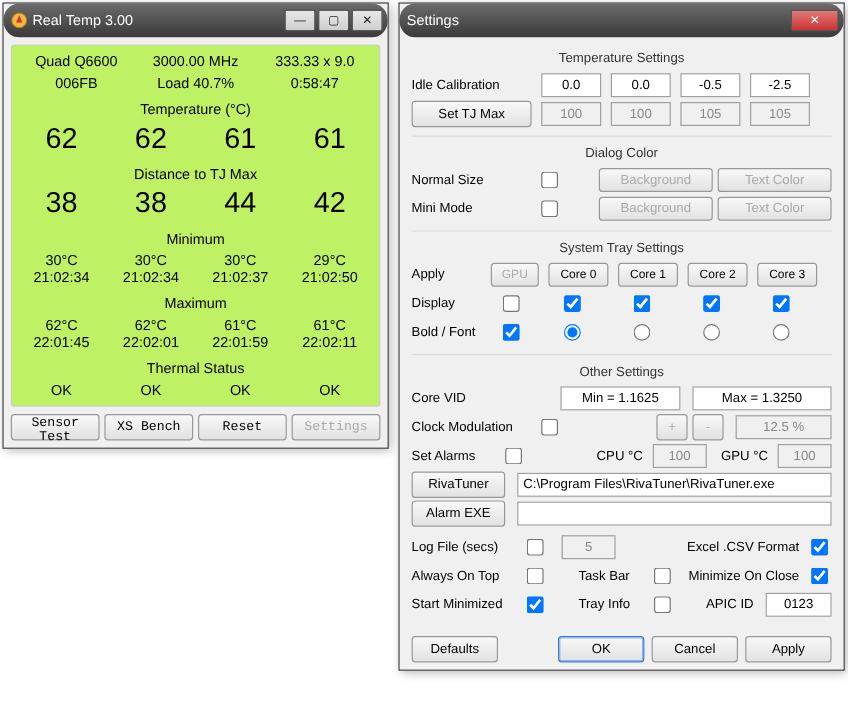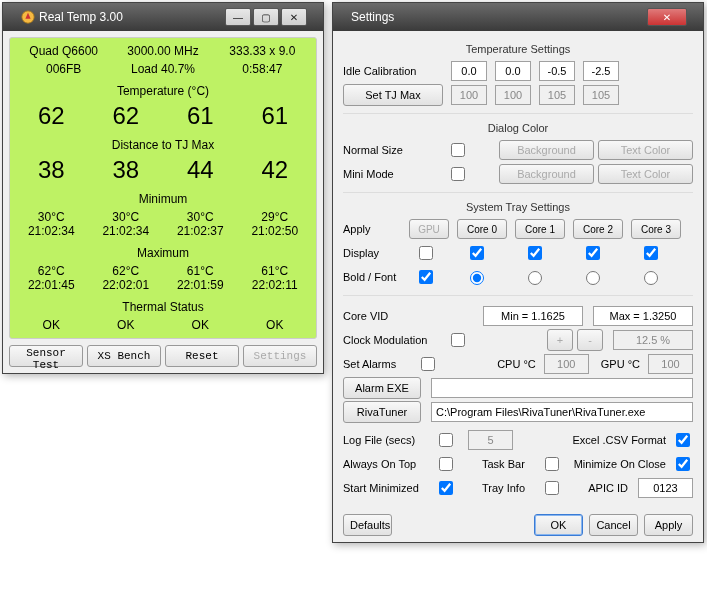--- a/index.html
+++ b/index.html
@@ -1,19 +1,19 @@
 <!DOCTYPE html>
 <html><head>
 <meta charset="utf-8">
 <style>
 * { box-sizing: border-box; font-family: "Segoe UI", Tahoma, sans-serif; }
 body { margin: 0; background: #fff; width: 707px; height: 596px; position: relative; }
 
 .window { position: absolute; border: 1px solid #444; background: #f0f0f0; box-shadow: 2px 2px 8px rgba(0,0,0,0.3); }
-.titlebar { height: 28px; background: linear-gradient(#6b6b6b, #3a3a3a); color: #fff; display: flex; align-items: center; padding: 0 16px; font-size: 12px; }
+.titlebar { height: 28px; background: linear-gradient(#6b6b6b, #3a3a3a); color: #fff; display: flex; align-items: center; padding: 0 4px; font-size: 12px; border-radius: 13px; }
 .titlebar .title { flex: 1; display: flex; align-items: center; gap: 4px; padding-left: 2px; }
 .titlebar .controls { display: flex; gap: 2px; }
 .titlebar .ctrl-btn { width: 26px; height: 18px; background: linear-gradient(#e8e8e8,#cfcfcf); border: 1px solid #555; border-radius: 2px; display: flex; align-items: center; justify-content: center; font-size: 10px; cursor: pointer; color: #222; }
 .titlebar .ctrl-btn.close { background: linear-gradient(#e07a7a,#c33); color: #fff; width: 40px; }
 
 
 #rt-main { left: 2px; top: 2px; width: 322px; }
 .rt-body { padding: 6px; }
 .rt-panel { border: 1px solid #ccc; background: #bef264; border-radius: 3px; padding: 6px 4px; font-size: 12px; text-align: center; }
 .row3 { display: flex; }
@@ -28,35 +28,35 @@
 .btn:disabled { color: #aaa; cursor: default; }
 
 
 #rt-settings { left: 332px; top: 2px; width: 372px; }
 .settings-body { padding: 8px 10px 6px; font-size: 11px; }
 .group { border-bottom: 1px solid #ddd; padding: 4px 0 6px; margin-bottom: 4px; }
 .group:last-of-type { border-bottom: none; }
 .group-title { text-align: center; font-size: 11px; margin-bottom: 4px; color: #333; }
 .srow { display: flex; align-items: center; height: 24px; gap: 4px; }
 .srow .label { width: 100px; font-size: 11px; }
-.cal-input { width: 36px; height: 20px; font-size: 11px; text-align: center; border: 1px solid #a0a0a0; background: #fff; margin-left: 4px; }
+.cal-input { width: 50px; height: 20px; font-size: 11px; text-align: center; border: 1px solid #a0a0a0; background: #fff; margin-left: 4px; }
 .cal-input:disabled, .ro-input:disabled { background: #f0f0f0; color: #888; }
 .small-btn { height: 22px; font-size: 11px; padding: 0 8px; background: linear-gradient(#f8f8f8,#e2e2e2); border: 1px solid #999; border-radius: 3px; cursor: pointer; }
 .wide-btn { width: 95px; height: 20px; font-size: 11px; background: linear-gradient(#f8f8f8,#e2e2e2); border: 1px solid #999; border-radius: 3px; cursor: pointer; }
 .wide-btn:disabled { color: #aaa; }
 .core-btn { width: 50px; height: 20px; font-size: 10px; background: linear-gradient(#f8f8f8,#e2e2e2); border: 1px solid #999; border-radius: 3px; cursor: pointer; margin-left: 4px; }
 .core-btn:disabled { color: #aaa; }
 .chk { width: 14px; height: 14px; }
 .chk-slot { width: 54px; text-align: center; }
 .radio { width: 14px; height: 14px; }
 .ro-input { height: 20px; font-size: 11px; text-align: center; border: 1px solid #a0a0a0; background: #fff; }
 .path-input { flex: 1; height: 20px; font-size: 11px; padding: 0 4px; border: 1px solid #a0a0a0; background: #fff; }
 .bottom-btns { display: flex; gap: 6px; margin-top: 8px; }
 .bottom-btns .spacer { flex: 1; }
-.bottom-btns .btn2 { width: 49px; height: 22px; font-size: 11px; background: linear-gradient(#f8f8f8,#e2e2e2); border: 1px solid #999; border-radius: 3px; cursor: pointer; }
+.bottom-btns .btn2 { width: 72px; height: 22px; font-size: 11px; background: linear-gradient(#f8f8f8,#e2e2e2); border: 1px solid #999; border-radius: 3px; cursor: pointer; }
 .bottom-btns .btn2.default { border: 1px solid #3a7bd5; box-shadow: 0 0 0 1px #87b5ef inset; }
 .icon-app { width: 14px; height: 14px; }
 </style>
 </head>
 <body>
 
 <div class="window" id="rt-main">
   <div class="titlebar">
     <div class="title">
       <svg class="icon-app" viewBox="0 0 16 16">
@@ -226,50 +226,51 @@
         <div class="label" style="width:58px">Bold / Font</div>
         <div class="chk-slot" style="width:40px"><input type="checkbox" class="chk" checked="" style=""></div>
         <div class="chk-slot"><input type="radio" name="font" class="radio" checked="" style=""></div>
         <div class="chk-slot"><input type="radio" name="font" class="radio" style=""></div>
         <div class="chk-slot"><input type="radio" name="font" class="radio" style=""></div>
         <div class="chk-slot"><input type="radio" name="font" class="radio" style=""></div>
       </div>
     </div>
 
     <div class="group" style="border-bottom:none">
+      <div class="group-title">Other Settings</div>
       <div class="srow">
         <div class="label">Core VID</div>
         <div style="flex:1"></div>
         <input class="ro-input" style="width: 100px;" readonly="" value="Min = 1.1625">
-        <input class="ro-input" style="width: 100px; margin-left: 6px;" readonly="" value="Max = 1.3250">
+        <input class="ro-input" style="width: 116px; margin-left: 6px;" readonly="" value="Max = 1.3250">
       </div>
       <div class="srow">
         <div class="label">Clock Modulation</div>
         <input type="checkbox" class="chk" style="">
         <div style="flex:1"></div>
         <button class="small-btn" style="width:26px" disabled="">+</button>
         <button class="small-btn" style="width:26px" disabled="">-</button>
         <input class="ro-input" style="width: 80px; margin-left: 6px;" disabled="" value="12.5 %">
       </div>
       <div class="srow">
         <div class="label" style="width:70px">Set Alarms</div>
         <input type="checkbox" class="chk" style="">
         <div style="flex:1"></div>
         <span>CPU °C</span>
         <input class="ro-input" style="width: 45px; margin: 0px 8px 0px 4px;" disabled="" value="100">
         <span>GPU °C</span>
         <input class="ro-input" style="width: 45px; margin-left: 4px;" disabled="" value="100">
       </div>
       <div class="srow">
+        <button class="small-btn" style="width:78px">RivaTuner</button>
+        <input class="path-input" style="margin-left: 6px;" value="C:\Program Files\RivaTuner\RivaTuner.exe">
+      </div>
+      <div class="srow">
         <button class="small-btn" style="width:78px">Alarm EXE</button>
         <input class="path-input" style="margin-left: 6px;">
-      </div>
-      <div class="srow">
-        <button class="small-btn" style="width:78px">RivaTuner</button>
-        <input class="path-input" style="margin-left: 6px;" value="C:\Program Files\RivaTuner\RivaTuner.exe">
       </div>
       <div class="srow" style="margin-top:4px">
         <div class="label" style="width:88px">Log File (secs)</div>
         <input type="checkbox" class="chk" style="">
         <input class="ro-input" style="width: 45px; margin-left: 8px;" disabled="" value="5">
         <div style="flex:1"></div>
         <span>Excel .CSV Format</span>
         <input type="checkbox" class="chk" checked="" style="margin-left: 6px;">
       </div>
       <div class="srow">

